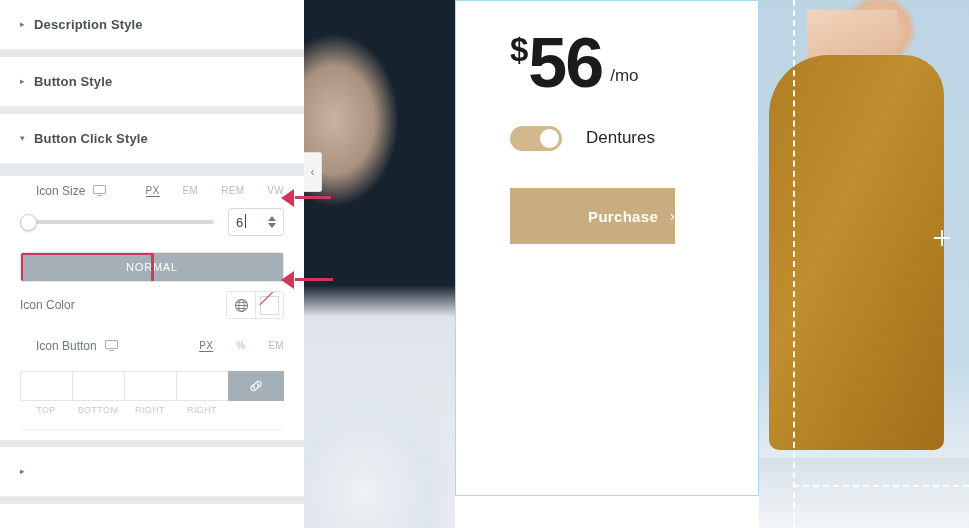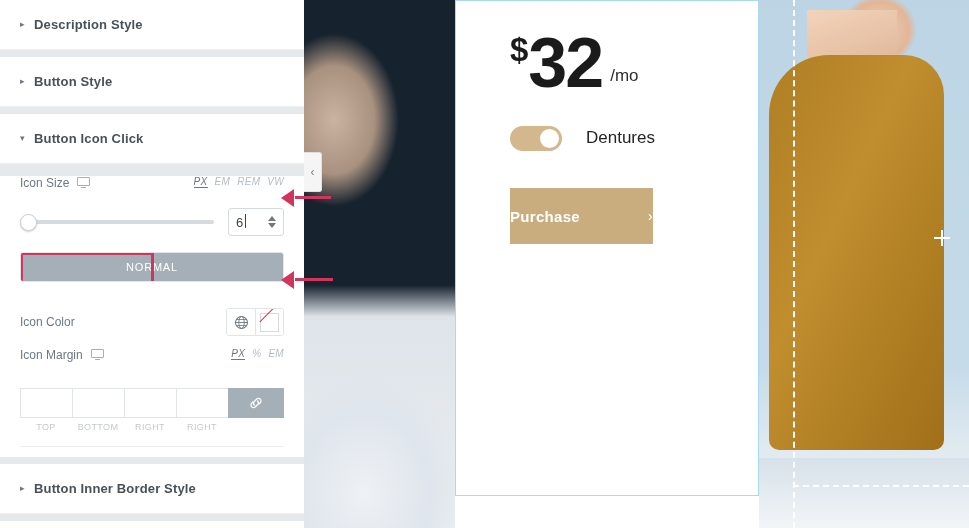--- a/index.html
+++ b/index.html
@@ -33,38 +33,38 @@
     font-size: 9px; line-height: 1;
     display: inline-block; text-align: left;
   }
   .acc-title {
     font-size: 13px; font-weight: bold; color: #495157;
     letter-spacing: .15px;
   }
   .acc-body { background: #ffffff; padding: 0 20px 10px 20px; }
 
   .ctl-row {
-    display: flex; align-items: flex-start; justify-content: space-between;
-    height: 30px; margin-top: 12px;
+    display: flex; align-items: center; justify-content: space-between;
+    height: 30px; margin-top: 12px; margin-left: 16px;
   }
   .ctl-label {
     font-size: 12px; color: #6d7882;
     display: flex; align-items: center; gap: 8px;
   }
   .device-icon { display: inline-block; width: 13px; height: 12px; position: relative; }
   .device-icon i {
     position: absolute; left: 0; top: 0;
     width: 13px; height: 9px;
     border: 1.4px solid #a4afb7; border-radius: 1px;
   }
   .device-icon i:after {
     content:''; position:absolute; left: 3px; top: 8.5px;
     width: 5px; height: 1.4px; background: #a4afb7;
   }
-  .units { display: flex; gap: 7px; font-style: italic; }
+  .units { display: flex; gap: 23px; }
   .unit {
     font-size: 10px; color: #b3bcc4; letter-spacing: .3px;
     cursor: pointer;
   }
   .unit.active { color: #6d7882; border-bottom: 1px solid #6d7882; }
 
   .slider-row { display: flex; align-items: center; gap: 14px; margin-top: 2px; }
   .slider {
     position: relative; flex: 1; height: 18px; display: flex; align-items: center;
   }
@@ -114,21 +114,21 @@
   }
   .tab.active { background: #a4afb7; color: #ffffff; }
   .tab-hl {
     position: absolute; left: -1px; top: -1px;
     width: 134px; height: 32px;
     border: 3px solid #d1355c; pointer-events: none;
   }
 
   .color-row {
     display:flex; align-items:center; justify-content: space-between;
-    margin-top: 26px; height: 28px;
+    margin-top: 9px; height: 28px;
   }
   .swatches { display:flex; border: 1px solid #e2e5e8; border-radius:3px; overflow:hidden; }
   .sw {
     width: 28px; height: 26px; background:#fff;
     display:flex; align-items:center; justify-content:center; cursor:pointer;
   }
   .sw + .sw { border-left: 1px solid #e2e5e8; }
   .globe { width: 15px; height: 15px; }
   .nocolor {
     width: 19px; height: 19px; border: 1px solid #d5dadf; position: relative; background:#fff;
@@ -230,22 +230,22 @@
     width: 19px; height: 19px; border-radius: 50%; background:#fff;
   }
   .tog-label { font-size: 17px; color:#252525; margin-left: 24px; }
 
   .blurb {
     margin: 42px 0 0 54px; width: 200px;
     font-size: 17px; line-height: 1.45; color:#2c2c2c;
   }
   .buy-btn {
     margin: 32px 0 0 54px;
-    width: 143px; height: 56px; background:#c9ad7f;
-    display:flex; align-items:center; justify-content:space-between; gap: 12px;
+    width: 165px; height: 56px; background:#c9ad7f;
+    display:flex; align-items:center; justify-content:flex-end; gap: 12px;
     color:#ffffff; font-size: 15px; font-weight: bold; letter-spacing:.3px;
     cursor:pointer; border:none;
   }
   .buy-chev { font-size: 14px; font-weight: normal; }
 
   
   .guide-v {
     position:absolute; left: 489px; top:0; width: 0; height: 528px;
     border-left: 2px dashed #ffffff; z-index: 12;
   }
@@ -287,21 +287,21 @@
     <div class="acc-gap"></div>
 
     <div class="acc-head">
       <span class="acc-arrow">▸</span>
       <span class="acc-title">Button Style</span>
     </div>
     <div class="acc-gap"></div>
 
     <div class="acc-head">
       <span class="acc-arrow">▾</span>
-      <span class="acc-title">Button Icon Click</span>
+      <span class="acc-title">Button Click Style</span>
     </div>
 
     <div class="acc-body">
 
       <div class="ctl-row">
         <span class="ctl-label">
           <span>Icon Size</span>
           <span class="device-icon">
               <i></i>
             </span>
@@ -346,21 +346,21 @@
             </svg>
           </span>
           <span class="sw">
             <span class="nocolor"></span>
           </span>
         </span>
       </div>
 
       <div class="ctl-row">
         <span class="ctl-label">
-          <span>Icon Margin</span>
+          <span>Icon Button</span>
           <span class="device-icon">
               <i></i>
             </span>
         </span>
         <span class="units">
           <span class="unit active">PX</span>
           <span class="unit">%</span>
           <span class="unit">EM</span>
         </span>
       </div>
@@ -385,21 +385,20 @@
         <span class="dim-lab spacer"></span>
       </div>
 
       <div class="acc-sep"></div>
     </div>
 
     <div class="acc-gap"></div>
 
     <div class="acc-head">
       <span class="acc-arrow">▸</span>
-      <span class="acc-title">Button Inner Border Style</span>
     </div>
     <div class="acc-gap"></div>
 
     <div class="acc-head">
       
       
     </div>
 
   </div>
 
@@ -412,21 +411,21 @@
     <div class="bg-right">
       <span class="neck"></span>
       <span class="shirt"></span>
       <span class="desk"></span>
     </div>
 
     <div id="card">
 
       <div class="price-line">
         <span class="cur">$</span>
-        <span class="amt">32</span>
+        <span class="amt">56</span>
         <span class="per">/mo</span>
       </div>
 
       <div class="toggles">
         <div class="tog-row">
           <span class="tog">
               <i></i>
             </span>
           <span class="tog-label">Dentures</span>
         </div>

